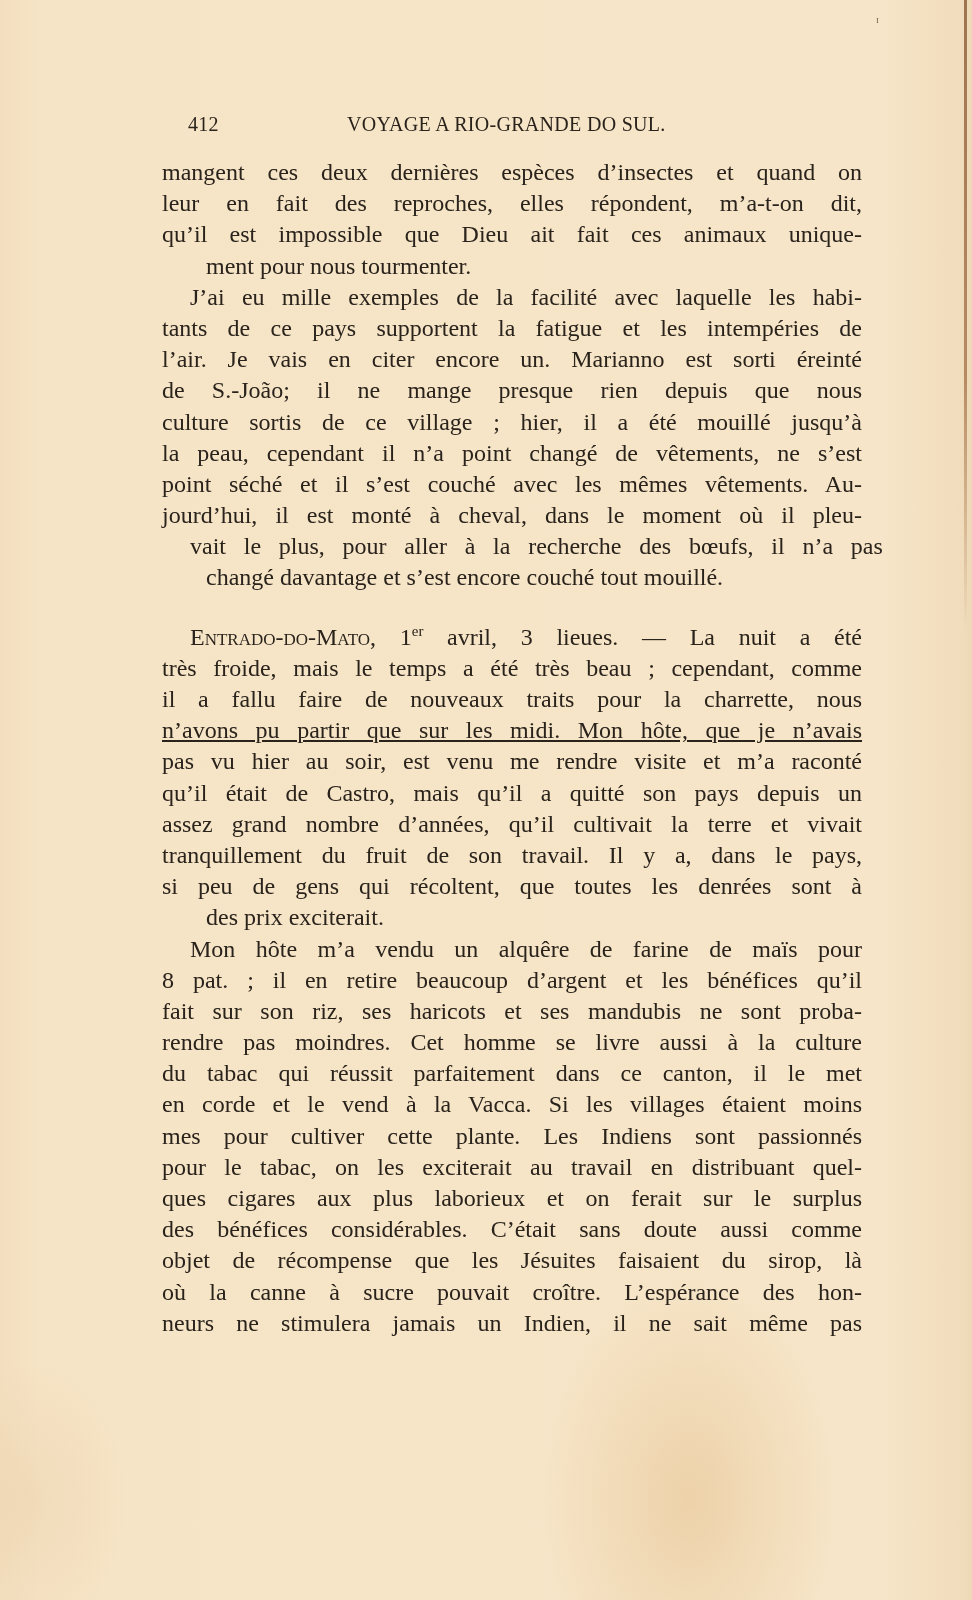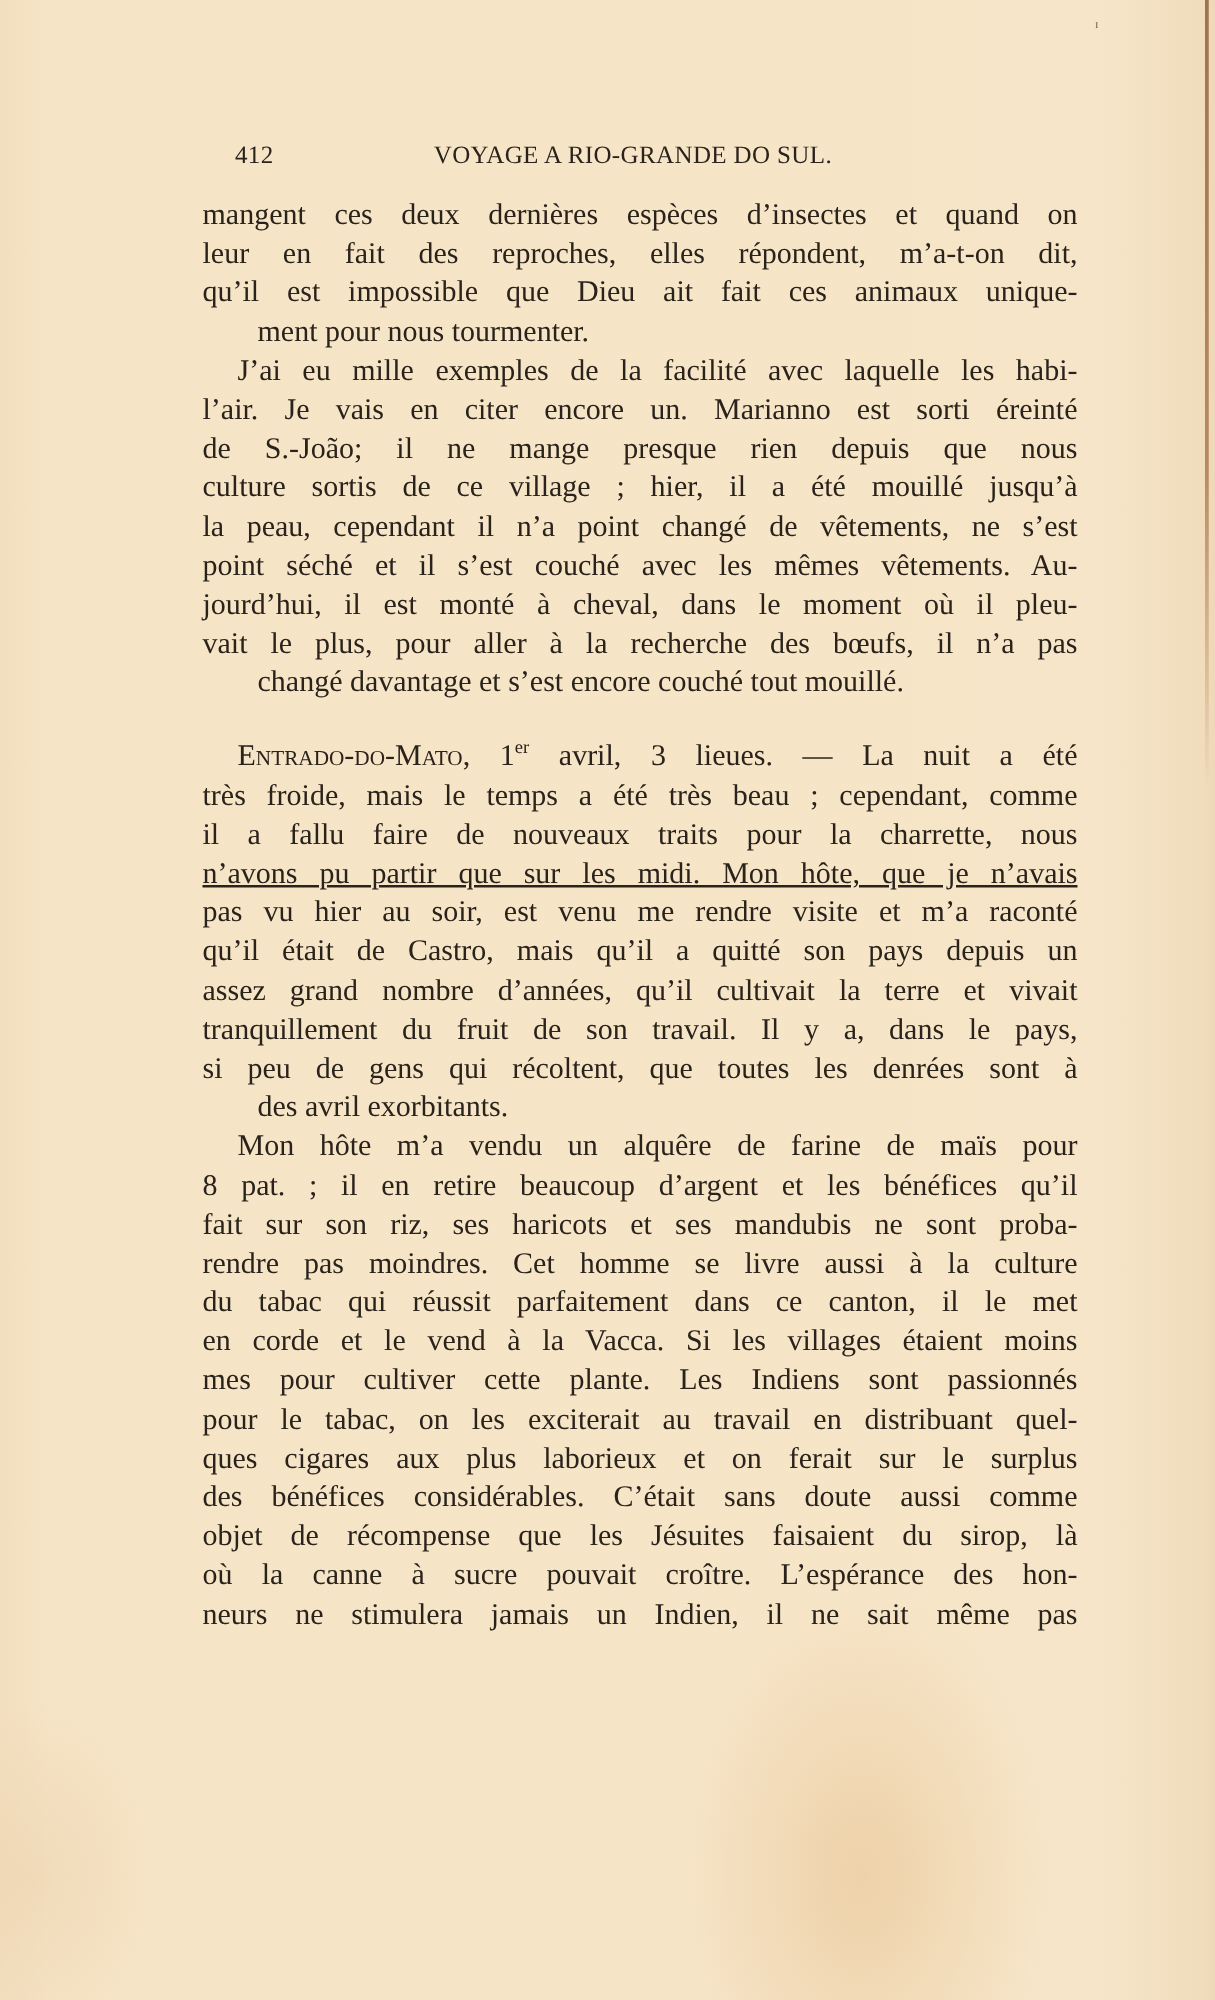--- a/index.html
+++ b/index.html
@@ -103,43 +103,44 @@
 
   <div>
     <span class="line" style="display: block; word-spacing: 16px;">mangent ces deux dernières espèces d’insectes et quand on</span>
     <span class="line" style="display: block; word-spacing: 20.125px;">leur en fait des reproches, elles répondent, m’a-t-on dit,</span>
     <span class="line" style="display: block; word-spacing: 15.4444px;">qu’il est impossible que Dieu ait fait ces animaux unique-</span>
     <span class="line last">ment pour nous tourmenter.</span>
   </div>
 
   <div>
     <span class="line indent" style="display: block; word-spacing: 10.5px;">J’ai eu mille exemples de la facilité avec laquelle les habi-</span>
+    <span class="line" style="display: block; word-spacing: 13.6px;">tants de ce pays supportent la fatigue et les intempéries de</span>
     <span class="line" style="display: block; word-spacing: 14.3px;">l’air. Je vais en citer encore un. Marianno est sorti éreinté</span>
     <span class="line" style="display: block; word-spacing: 20.4444px;">de S.-João; il ne mange presque rien depuis que nous</span>
     <span class="line" style="display: block; word-spacing: 12.9091px;">culture sortis de ce village ; hier, il a été mouillé jusqu’à</span>
     <span class="line" style="display: block; word-spacing: 11.3px;">la peau, cependant il n’a point changé de vêtements, ne s’est</span>
     <span class="line" style="display: block; word-spacing: 11px;">point séché et il s’est couché avec les mêmes vêtements. Au-</span>
     <span class="line" style="display: block; word-spacing: 11.4545px;">jourd’hui, il est monté à cheval, dans le moment où il pleu-</span>
-    <span class="line" style="display: block; word-spacing: 11.75px;">vait le plus, pour aller à la recherche des bœufs, il n’a pas</span>
+    <span class="line" style="display: block; word-spacing: 11.75px; margin-left: 28px;">vait le plus, pour aller à la recherche des bœufs, il n’a pas</span>
     <span class="line last">changé davantage et s’est encore couché tout mouillé.</span>
   </div>
 
   <div class="para-gap"></div>
 
   <div>
     <span class="line indent" style="display: block; word-spacing: 17.1111px;"><span class="smallcaps">Entrado-do-Mato,</span> <span>1</span><sup>er</sup><span> avril, 3 lieues. — La nuit a été</span></span>
     <span class="line" style="display: block; word-spacing: 10px;">très froide, mais le temps a été très beau ; cependant, comme</span>
     <span class="line" style="display: block; word-spacing: 16.1px;">il a fallu faire de nouveaux traits pour la charrette, nous</span>
     <span class="line" style="display: block; word-spacing: 10.9091px; text-decoration: underline;">n’avons pu partir que sur les midi. Mon hôte, que je n’avais</span>
     <span class="line" style="display: block; word-spacing: 10.25px;">pas vu hier au soir, est venu me rendre visite et m’a raconté</span>
     <span class="line" style="display: block; word-spacing: 11.7273px;">qu’il était de Castro, mais qu’il a quitté son pays depuis un</span>
     <span class="line" style="display: block; word-spacing: 12.4444px;">assez grand nombre d’années, qu’il cultivait la terre et vivait</span>
     <span class="line" style="display: block; word-spacing: 13.0909px;">tranquillement du fruit de son travail. Il y a, dans le pays,</span>
     <span class="line" style="display: block; word-spacing: 13.3636px;">si peu de gens qui récoltent, que toutes les denrées sont à</span>
-    <span class="line last">des avril exorbitants.</span>
+    <span class="line last">des prix exciterait.</span>
   </div>
 
   <div>
     <span class="line indent" style="display: block; word-spacing: 13.8px;">Mon hôte m’a vendu un alquêre de farine de maïs pour</span>
     <span class="line" style="display: block; word-spacing: 12.2727px;">8 pat. ; il en retire beaucoup d’argent et les bénéfices qu’il</span>
     <span class="line" style="display: block; word-spacing: 11.8182px;">fait sur son riz, ses haricots et ses mandubis ne sont proba-</span>
     <span class="line" style="display: block; word-spacing: 11.6px;">rendre pas moindres. Cet homme se livre aussi à la culture</span>
     <span class="line" style="display: block; word-spacing: 14.2px;">du tabac qui réussit parfaitement dans ce canton, il le met</span>
     <span class="line" style="display: block; word-spacing: 10.75px;">en corde et le vend à la Vacca. Si les villages étaient moins</span>
     <span class="line" style="display: block; word-spacing: 16.25px;">mes pour cultiver cette plante. Les Indiens sont passionnés</span>

